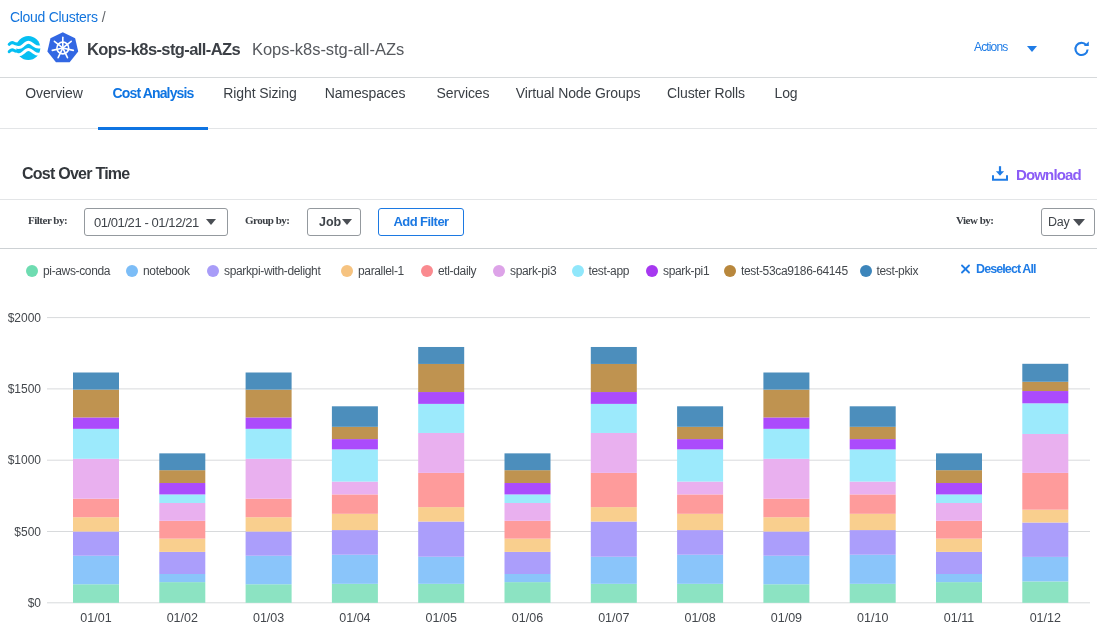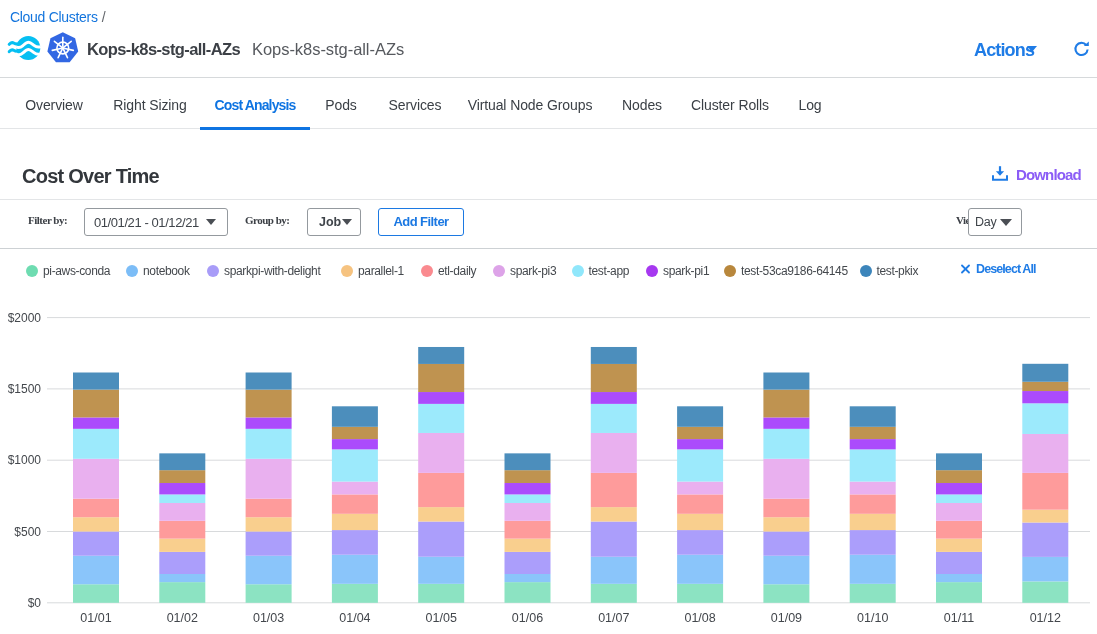--- a/index.html
+++ b/index.html
@@ -4,29 +4,29 @@
 <style>
   * { margin:0; padding:0; box-sizing:border-box; }
   html,body { width:1097px; height:634px; background:#fff; font-family:"Liberation Sans", sans-serif; position:relative; overflow:hidden; }
   .abs { position:absolute; }
   
   .crumb { left:10px; top:9px; font-size:14px; color:#1274dd; letter-spacing:-0.3px; }
   .crumb .sep { color:#62666b; margin-left:4px; }
   
   .title-bold { left:87px; top:40px; font-size:16.5px; font-weight:bold; color:#3c4046; letter-spacing:-0.6px;}
   .title-reg  { left:252px; top:40px; font-size:16.5px; color:#56595e; letter-spacing:-0.05px;}
-  .actions { left:974px; top:40px; font-size:18px; font-weight:bold; color:#1f7ce6; letter-spacing:-0.85px; }
+  .actions { left:974px; top:40px; font-size:12px; font-weight:normal; color:#1f7ce6; letter-spacing:-0.85px; }
   .hdr-line { left:0; top:77px; width:1097px; height:0; border-top:1px solid #d6d9db; }
   
   .tabs { left:0; top:77px; height:52.5px; display:flex; font-size:14px; color:#3a3f45; z-index:2; }
-  .tabs .tab { padding-top:20px; line-height:normal; letter-spacing:-0.1px; text-align:center; }
+  .tabs .tab { padding-top:8px; line-height:normal; letter-spacing:-0.1px; text-align:center; }
   .tabs .active { color:#0e74e2; border-bottom:3.5px solid #0e74e2; font-weight:bold; letter-spacing:-0.85px;}
   .tab-line { left:0; top:127.5px; width:1097px; height:0; border-top:1px solid #e3e5e7; }
   
-  .cot { left:22px; top:165px; font-size:20px; font-weight:bold; color:#33373c; letter-spacing:-0.75px; }
+  .cot { left:22px; top:165px; font-size:16px; font-weight:bold; color:#33373c; letter-spacing:-0.75px; }
   .download { left:1016px; top:165.5px; font-size:15px; font-weight:bold; color:#8b5cf6; letter-spacing:-0.85px; }
   
   .fbar-top { left:0; top:199px; width:1097px; height:0; border-top:1px solid #e3e5e7; }
   .fbar-bot { left:0; top:247.5px; width:1097px; height:0; border-top:1.5px solid #cdd1d4; }
   .flabel { font-size:11px; font-weight:bold; color:#3c4046; top:214px; letter-spacing:-0.5px;font-family:Liberation Serif, serif; }
   .selbox { top:208px; height:28px; border:1px solid #94999e; border-radius:3px; background:#fff; font-size:12.5px; color:#3f444a; display:flex; align-items:center; white-space:nowrap; }
   .caret { width:0; height:0; border-left:5.5px solid transparent; border-right:5.5px solid transparent; border-top:6px solid #4a4e54; }
   .addf { left:378px; top:208px; width:86px; height:28px; border:1px solid #1c79e2; border-radius:3px; color:#1b78e2; font-size:13px; font-weight:bold; text-align:center; line-height:26px; letter-spacing:-0.55px; }
   
   .legend { left:0; top:263.5px; font-size:12px; color:#44484d; }
@@ -64,26 +64,25 @@
 <div class="abs title-reg">Kops-k8s-stg-all-AZs</div>
 <div class="abs actions">Actions</div>
 <div class="abs" style="left:1026.5px;top:46px;width:0;height:0;border-left:5.5px solid transparent;border-right:5.5px solid transparent;border-top:6.5px solid #1f7ce6;"></div>
 <svg class="abs" style="left:1073px;top:40.5px" width="17" height="17" viewBox="0 0 17 17">
  <path d="M13.2,4.0 A6.1,6.1 0 1 0 14.6,8.5" fill="none" stroke="#1f7ce6" stroke-width="2.1"></path>
  <polygon points="10.8,4.9 15.8,4.9 15.8,0.4" fill="#1f7ce6"></polygon>
 </svg>
 <div class="abs hdr-line"></div>
 <div class="abs tabs">
   <div class="tab" style="width:88px;margin-left:10px">Overview</div>
+  <div class="tab active" style="width:110px">Cost Analysis</div>
   <div class="tab" style="width:100px;margin-left:2px">Right Sizing</div>
-  <div class="tab active" style="width:110px">Cost Analysis</div>
-  <div class="tab" style="width:58px;margin-left:2px">Pods</div>
+  <div class="tab" style="width:106px;margin-left:2px">Namespaces</div>
   <div class="tab" style="width:80px;margin-left:5px">Services</div>
   <div class="tab" style="width:150px">Virtual Node Groups</div>
-  <div class="tab" style="width:70px;margin-left:2px">Nodes</div>
   <div class="tab" style="width:102px;margin-left:2px">Cluster Rolls</div>
   <div class="tab" style="width:48px;margin-left:5px">Log</div>
 </div>
 <div class="abs tab-line"></div>
 <div class="abs cot">Cost Over Time</div>
 <svg class="abs" style="left:992px;top:165px" width="16" height="17" viewBox="0 0 16 17">
  <path d="M8,1.2 L8,8" fill="none" stroke="#1f7ce6" stroke-width="2.2"></path>
  <polygon points="3.9,6.3 12.1,6.3 8,10.8" fill="#1f7ce6"></polygon>
  <path d="M1,10.2 L1,14.8 L15,14.8 L15,10.2" fill="none" stroke="#1f7ce6" stroke-width="2"></path>
 </svg>
@@ -95,21 +94,21 @@
     <span style="margin-left:9.5px;font-size:13px;letter-spacing:-0.42px;">01/01/21 - 01/12/21</span>
     <span class="caret" style="margin-left:auto;margin-right:11px;"></span>
   </div>
 <div class="abs flabel" style="left:245px">Group by:</div>
 <div class="abs selbox" style="left:307px;width:54px;">
     <span style="margin-left:11px;font-weight:bold;">Job</span>
     <span class="caret" style="margin-left:auto;margin-right:8px;"></span>
   </div>
 <div class="abs addf">Add Filter</div>
 <div class="abs flabel" style="left:956px">View by:</div>
-<div class="abs selbox" style="left:968px;width:54px;">
+<div class="abs selbox" style="left:1041px;width:54px;">
     <span style="margin-left:6px;letter-spacing:-0.3px;">Day</span>
     <span class="caret" style="margin-left:auto;margin-right:9px;border-left-width:6.5px;border-right-width:6.5px;border-top-width:7px;"></span>
   </div>
 <div class="abs legend">
   <div class="it" style="left:26px"><span class="dot" style="background:#6edcb1"></span>pi-aws-conda</div>
   <div class="it" style="left:126px"><span class="dot" style="background:#7cbdf7"></span>notebook</div>
   <div class="it" style="left:207px"><span class="dot" style="background:#a89cf8"></span>sparkpi-with-delight</div>
   <div class="it" style="left:341px"><span class="dot" style="background:#f6c380"></span>parallel-1</div>
   <div class="it" style="left:421px"><span class="dot" style="background:#fa8a8f"></span>etl-daily</div>
   <div class="it" style="left:493px"><span class="dot" style="background:#dda3e8"></span>spark-pi3</div>

